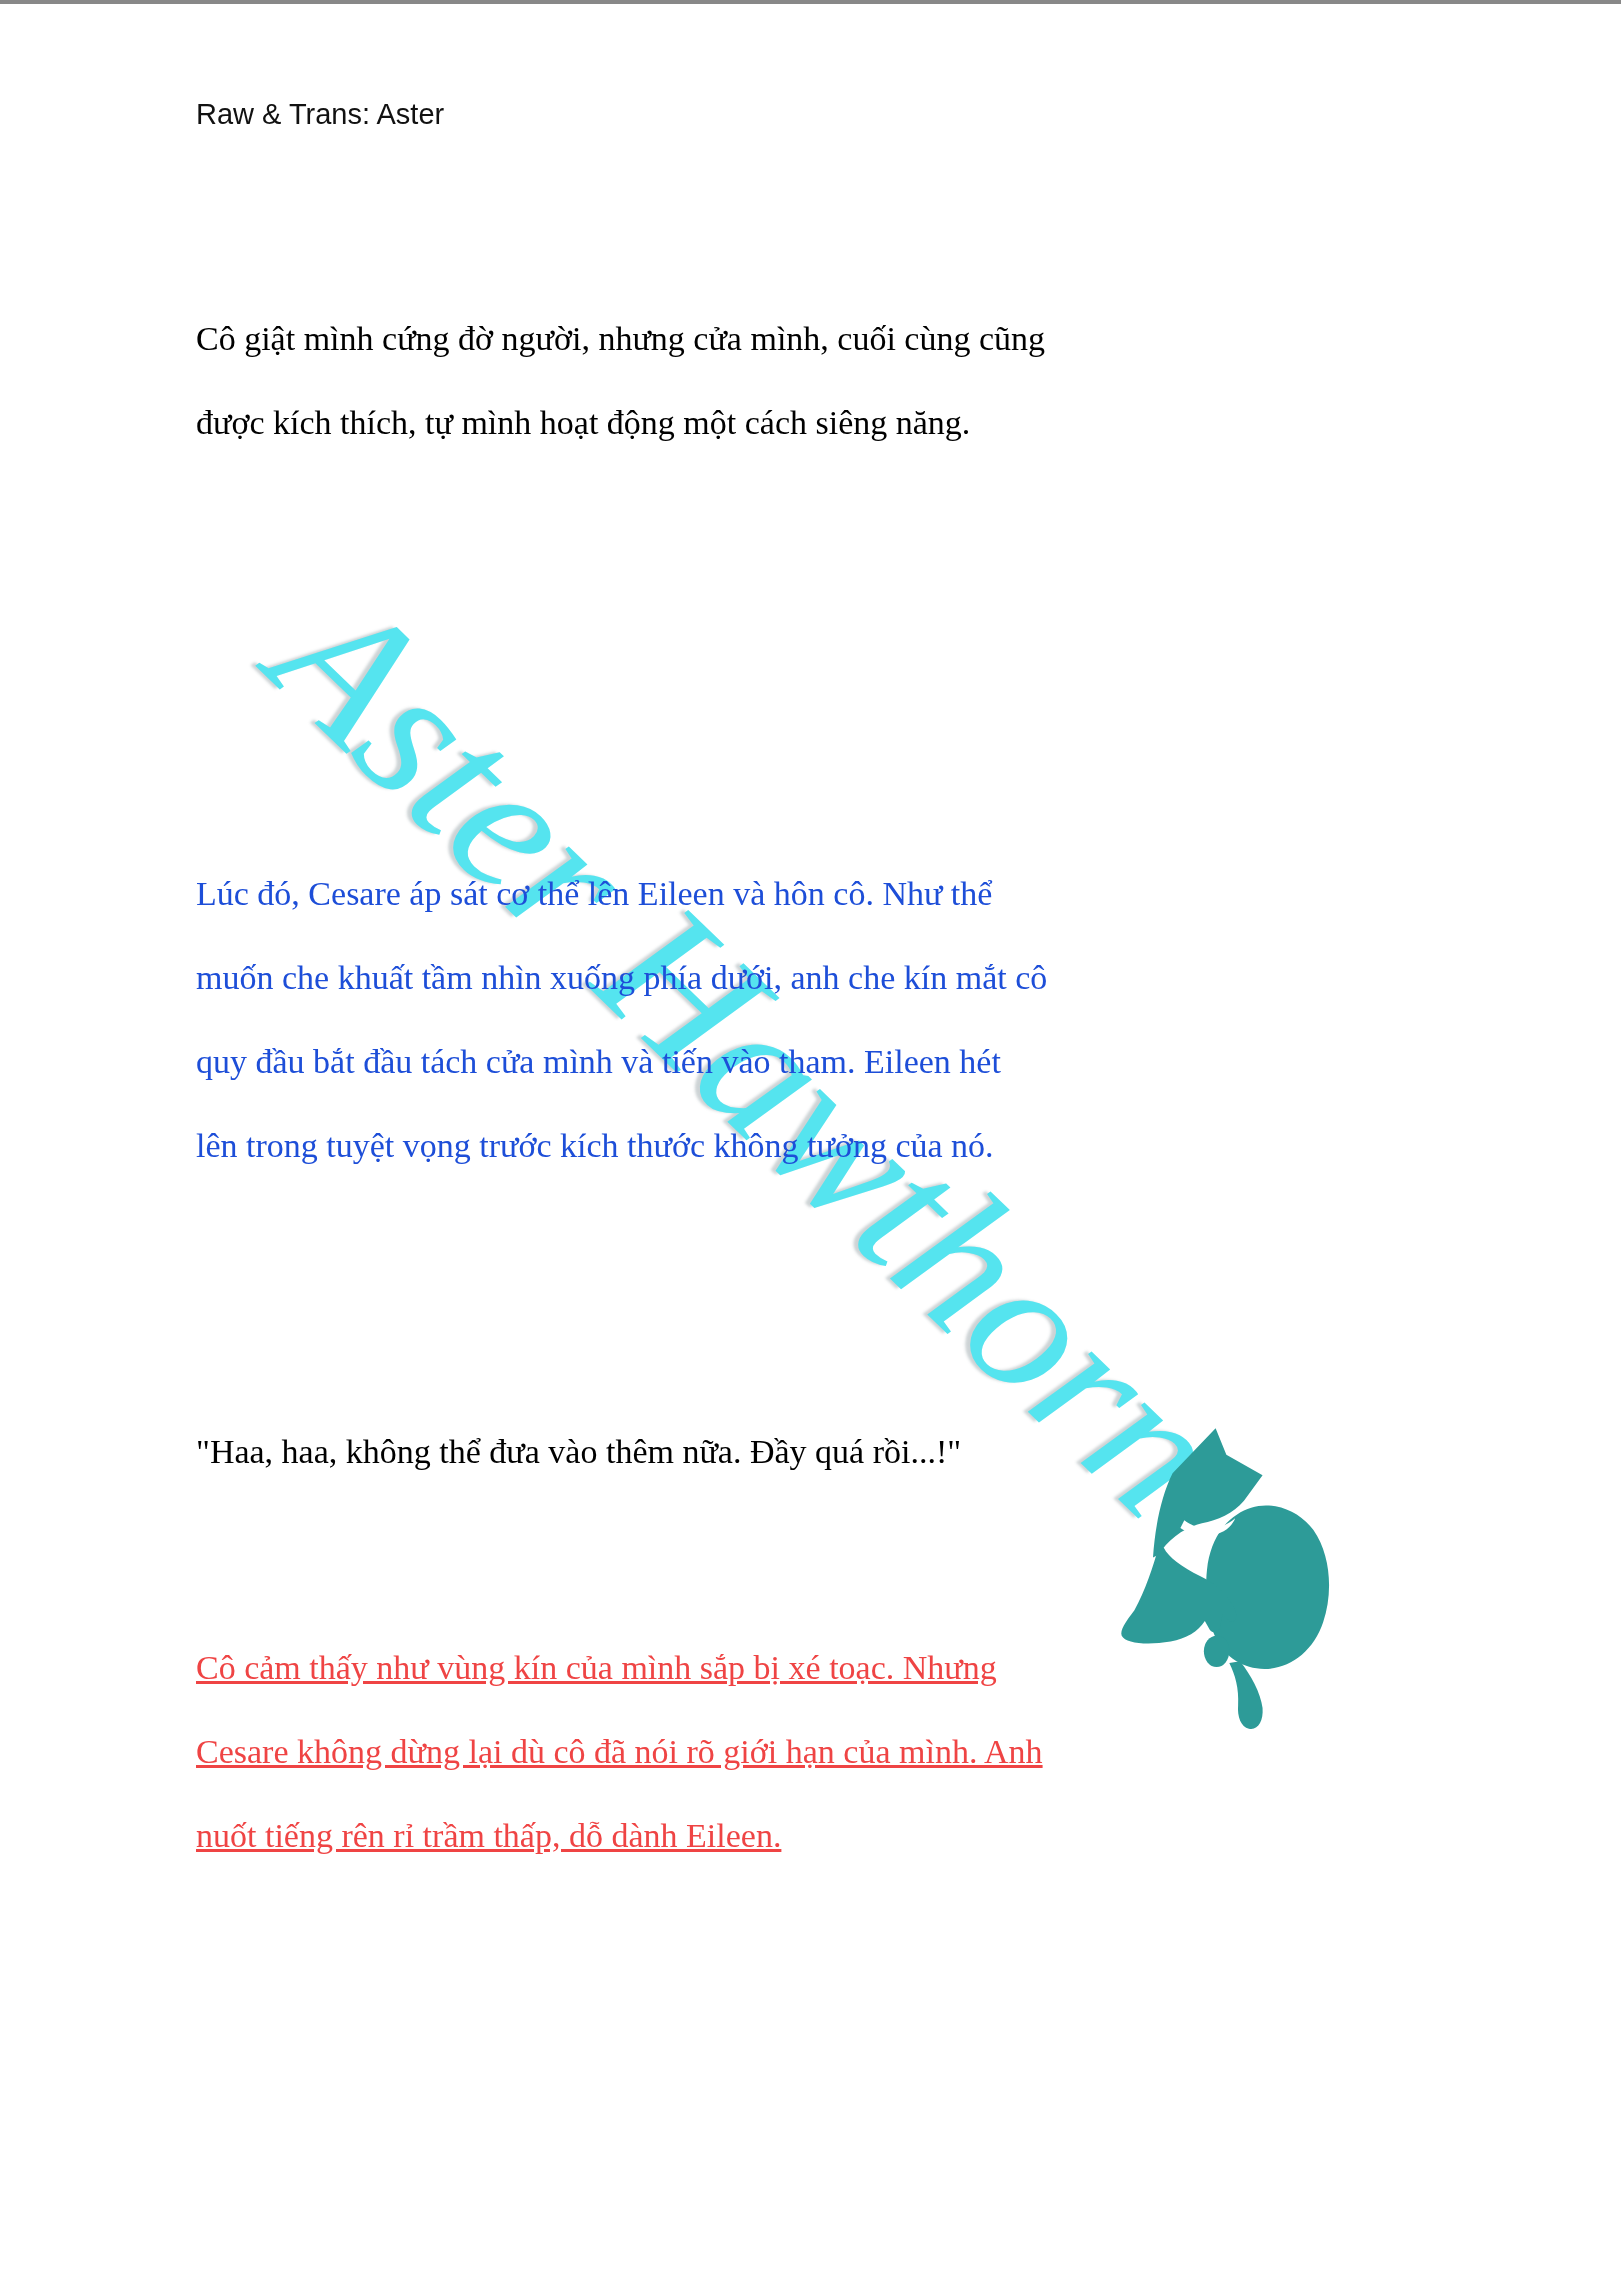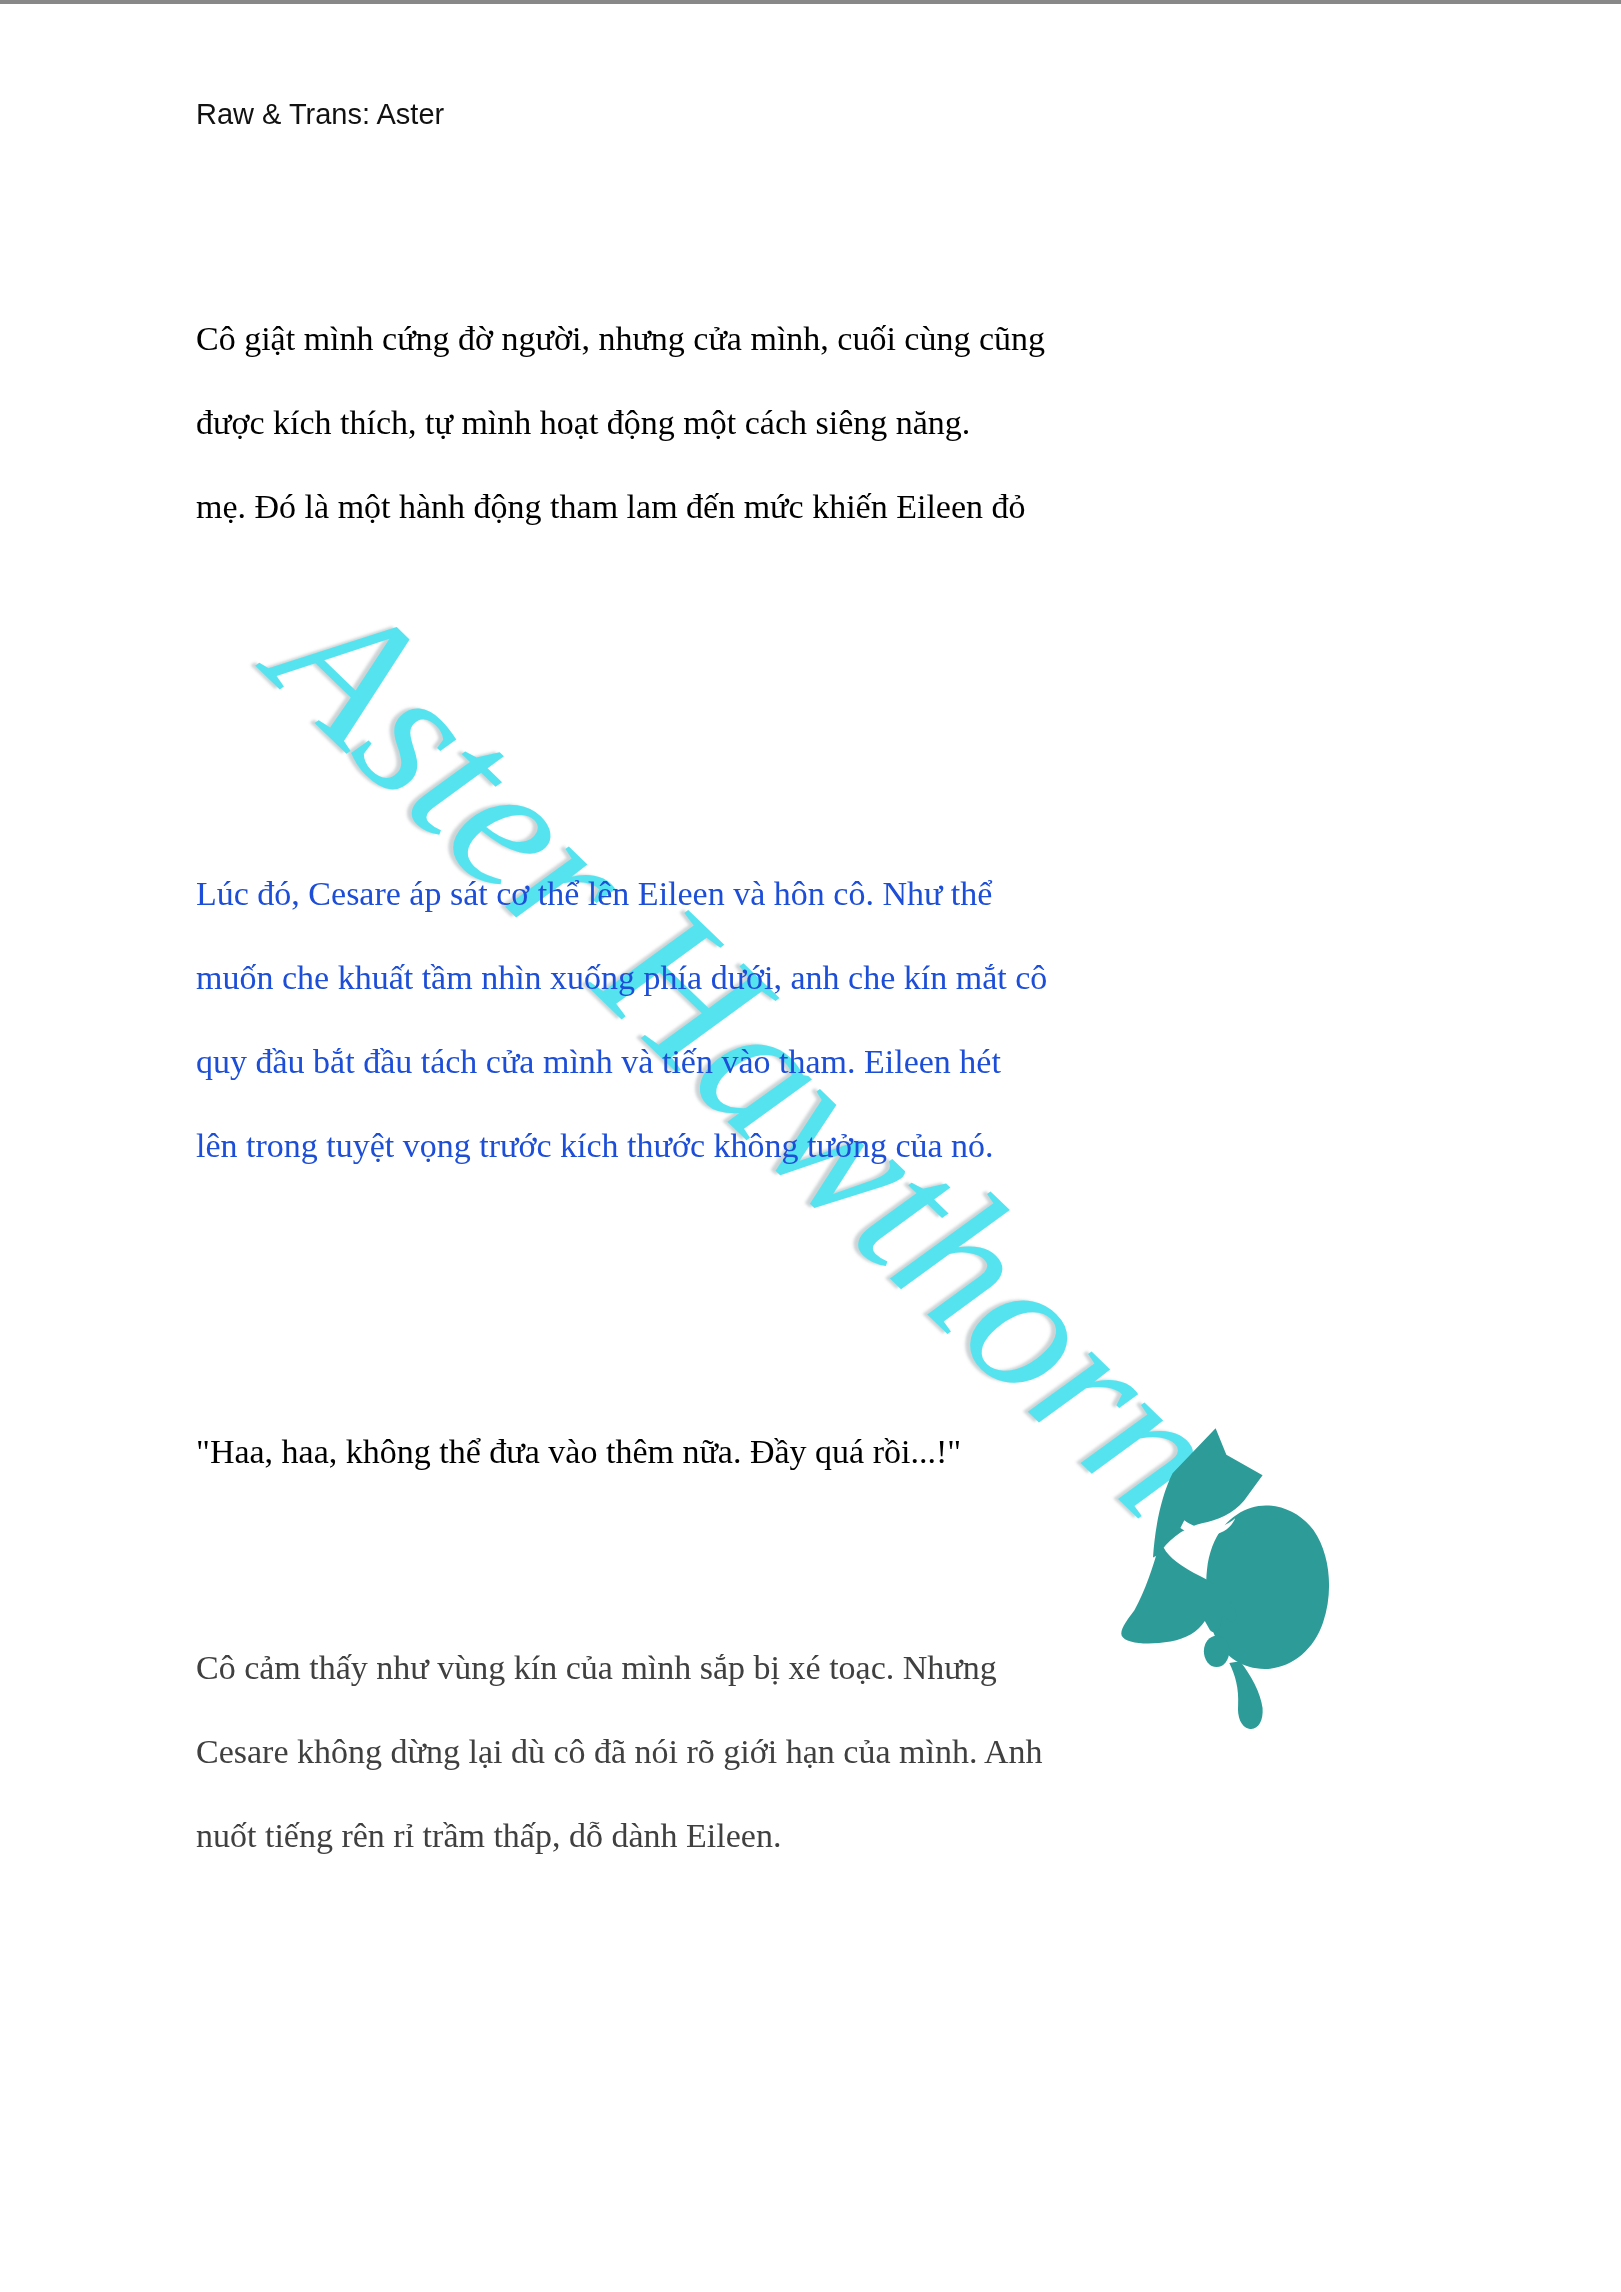--- a/index.html
+++ b/index.html
@@ -99,34 +99,33 @@
       C 134 276 130 262 124 250 Z" fill="#2D9B98"></path>
 
     <path d="M 78 104
       C 92 115 114 116 130 102
       C 122 122 92 125 74 112 Z" fill="#ffffff"></path>
   </svg>
 
   <div class="para p1" style="color: rgb(0, 0, 0);">
     <div class="line">Cô giật mình cứng đờ người, nhưng cửa mình, cuối cùng cũng</div>
     <div class="line">được kích thích, tự mình hoạt động một cách siêng năng.</div>
-    <div class="line">mẹ. Đó là một hành động tham lam đến mức khiến Eileen đỏ</div>
   </div>
 
   <div class="para p2" style="color: #1d4ed8;">
     <div class="line">Lúc đó, Cesare áp sát cơ thể lên Eileen và hôn cô. Như thể</div>
     <div class="line">muốn che khuất tầm nhìn xuống phía dưới, anh che kín mắt cô</div>
     <div class="line">quy đầu bắt đầu tách cửa mình và tiến vào tham. Eileen hét</div>
     <div class="line">lên trong tuyệt vọng trước kích thước không tưởng của nó.</div>
   </div>
 
   <div class="para pq" style="color: rgb(0, 0, 0);">
     <div class="line">"Haa, haa, không thể đưa vào thêm nữa. Đầy quá rồi...!"</div>
   </div>
 
-  <div class="para p3" style="color: #404040;">
+  <div class="para p3" style="color: #ef4444; text-decoration: underline;">
     <div class="line">Cô cảm thấy như vùng kín của mình sắp bị xé toạc. Nhưng</div>
     <div class="line">Cesare không dừng lại dù cô đã nói rõ giới hạn của mình. Anh</div>
     <div class="line">nuốt tiếng rên rỉ trầm thấp, dỗ dành Eileen.</div>
   </div>
 
 </div>
 
 
 </body></html>

